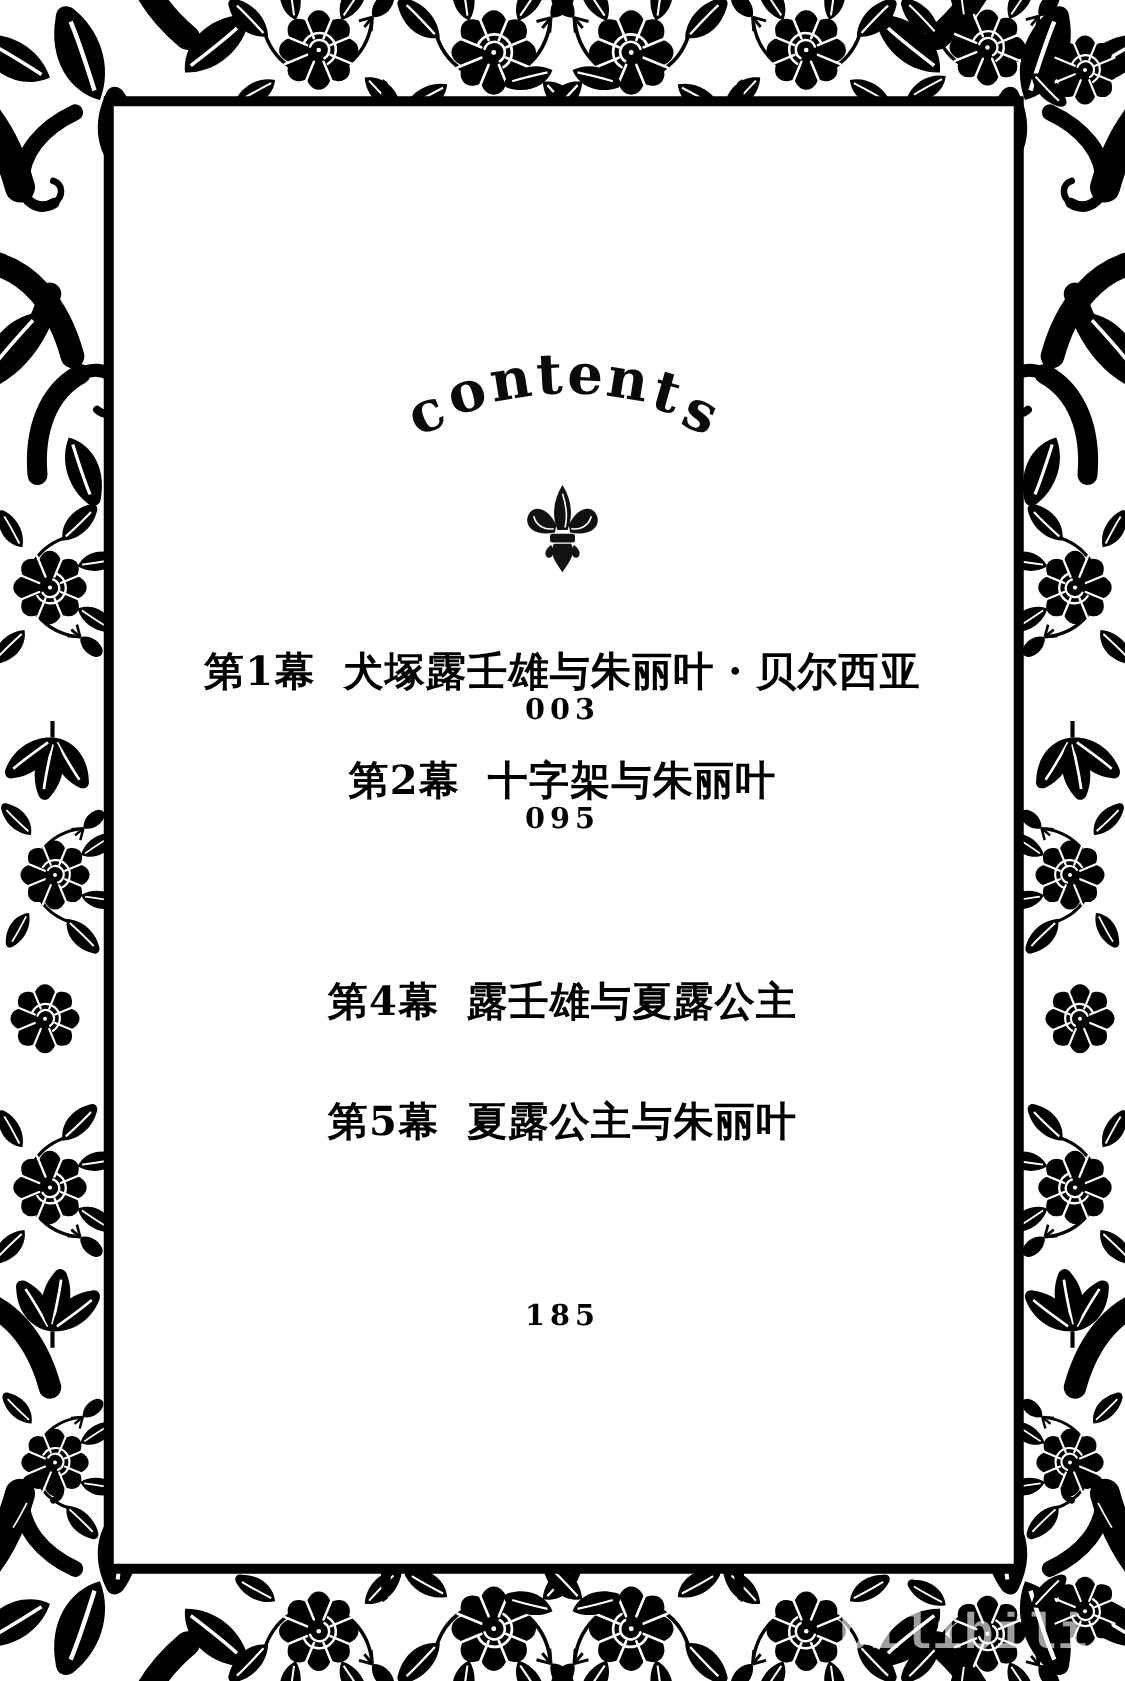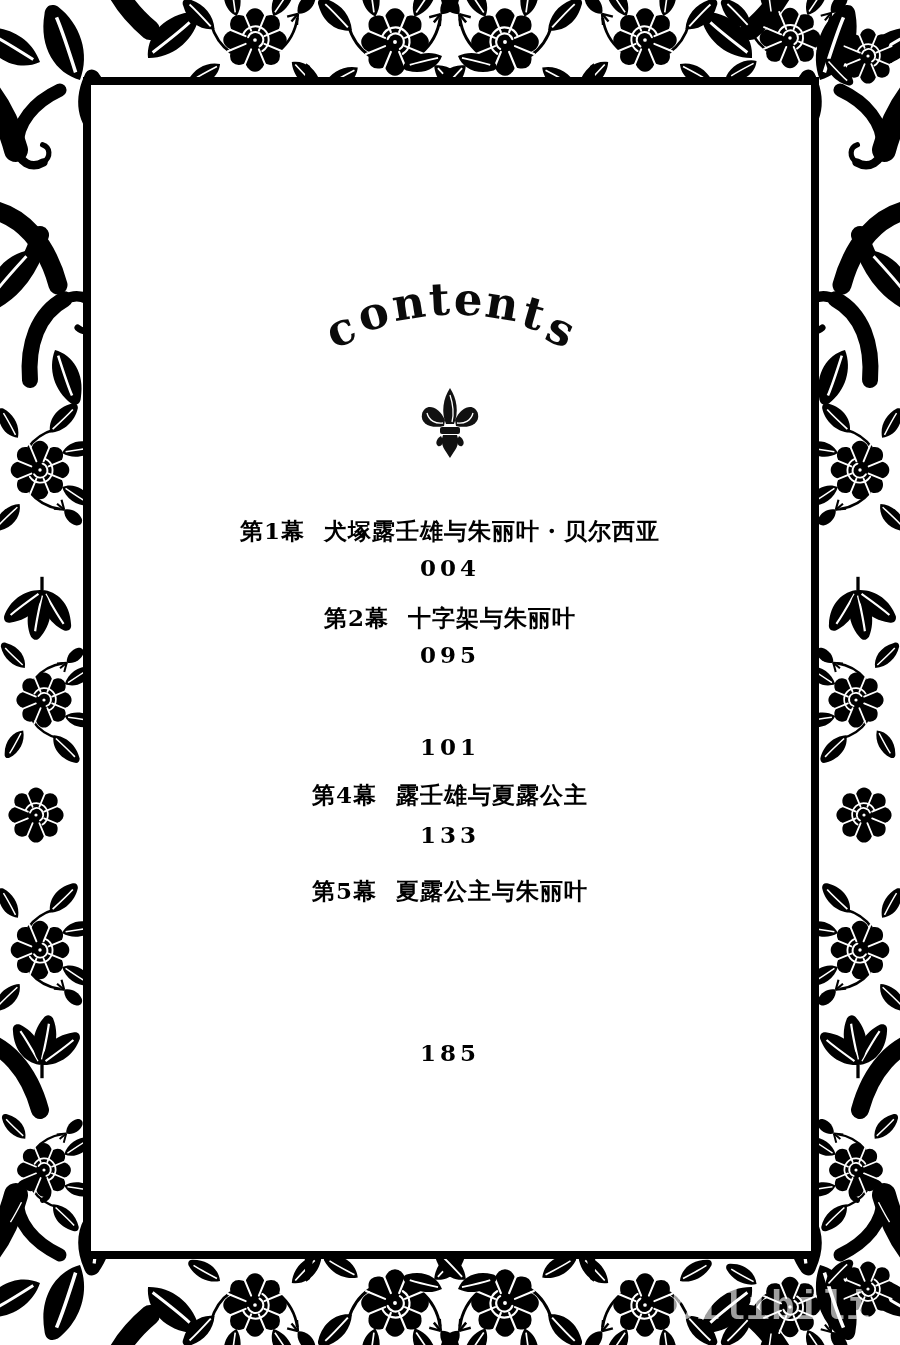--- a/index.html
+++ b/index.html
@@ -15,21 +15,21 @@
   .arc span:nth-child(1){transform:translateY(30px) rotate(-22deg)}
   .arc span:nth-child(2){transform:translateY(14px) rotate(-15deg)}
   .arc span:nth-child(3){transform:translateY(4px)  rotate(-9deg)}
   .arc span:nth-child(4){transform:translateY(0px)  rotate(-3deg)}
   .arc span:nth-child(5){transform:translateY(0px)  rotate(3deg)}
   .arc span:nth-child(6){transform:translateY(4px)  rotate(9deg)}
   .arc span:nth-child(7){transform:translateY(14px) rotate(16deg)}
   .arc span:nth-child(8){transform:translateY(30px) rotate(23deg)}
   .fleur{position:absolute;top:301px;left:50%;transform:translateX(-50%)}
   .line{position:absolute;left:0;width:100%;text-align:center;white-space:nowrap}
-  .label{font-size:23px;font-weight:700;letter-spacing:1px;word-spacing:10px}
+  .label{font-size:32px;font-weight:700;letter-spacing:1px;word-spacing:10px}
   .pageno{font-size:23px;font-weight:700;letter-spacing:4px}
   .t-e1{top:431px}.t-n1{top:469px}
   .t-e2{top:518px}.t-n2{top:556px}
   .t-e3{top:613px}.t-n3{top:648px}
   .t-e4{top:695px}.t-n4{top:736px}
   .t-e5{top:791px}.t-n5{top:828px}
   .t-e6{top:910px}.t-n6{top:954px}
   .watermark{position:absolute;right:29px;bottom:14px;z-index:3;
              font-family:Liberation Mono, monospace;
              font-weight:700;font-size:40px;letter-spacing:1px;
@@ -189,29 +189,27 @@
         <path d="M9,6 C14,9 15,14 12,16 C9,17 7,14 7,10 Z"></path>
       </g>
       <g stroke="#fff" stroke-width="1.3" fill="none">
         <path d="M0,-35 C3,-26 4,-16 2,-8"></path>
         <path d="M-23,-17 C-21,-9 -14,-6 -7,-7"></path>
         <path d="M23,-17 C21,-9 14,-6 7,-7"></path>
       </g>
     </svg>
 
     <div class="line label t-e1">第1幕 犬塚露壬雄与朱丽叶・贝尔西亚</div>
-    <div class="line pageno t-n1">004</div>
+    <div class="line pageno t-n1">003</div>
 
     <div class="line label t-e2">第2幕 十字架与朱丽叶</div>
     <div class="line pageno t-n2">095</div>
 
-    <div class="line pageno t-n3">101</div>
 
     <div class="line label t-e4">第4幕 露壬雄与夏露公主</div>
-    <div class="line pageno t-n4">133</div>
 
     <div class="line label t-e5">第5幕 夏露公主与朱丽叶</div>
 
     <div class="line pageno t-n6">185</div>
   </div>
 
   <div class="watermark">bilibili</div>
 </div>
 
 </body></html>

